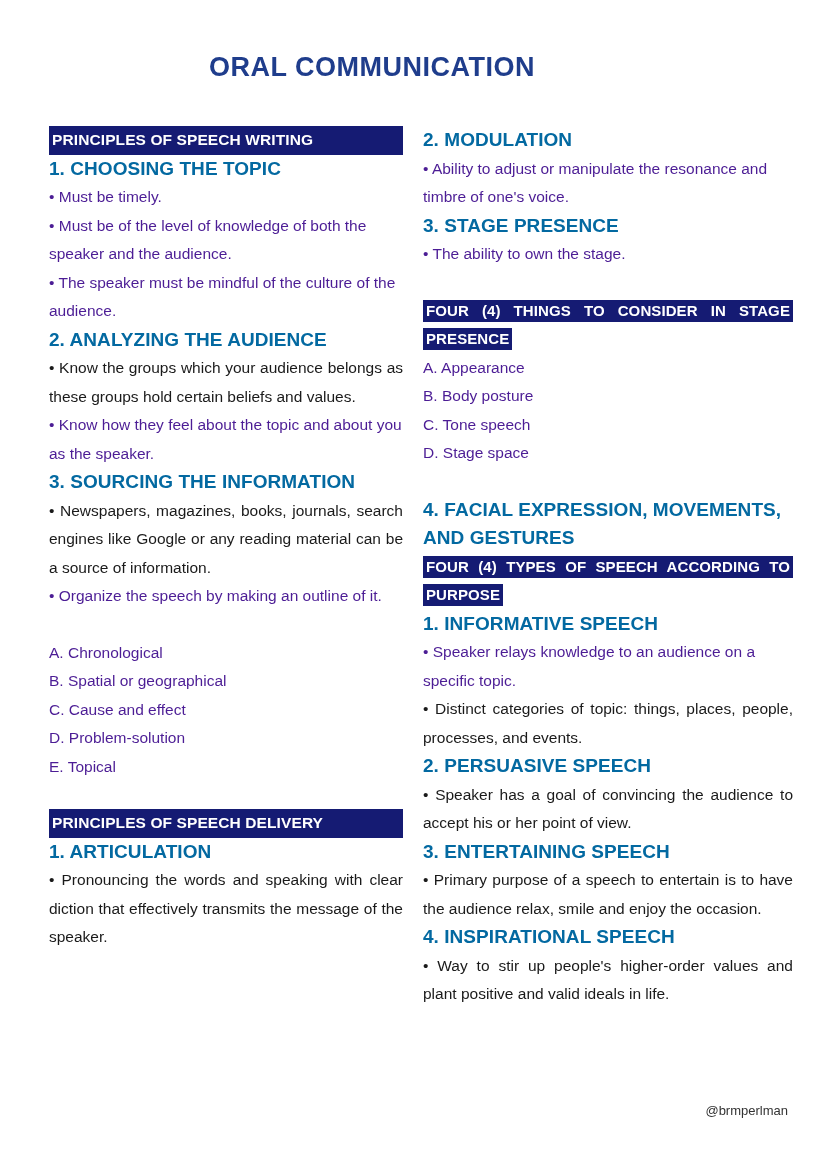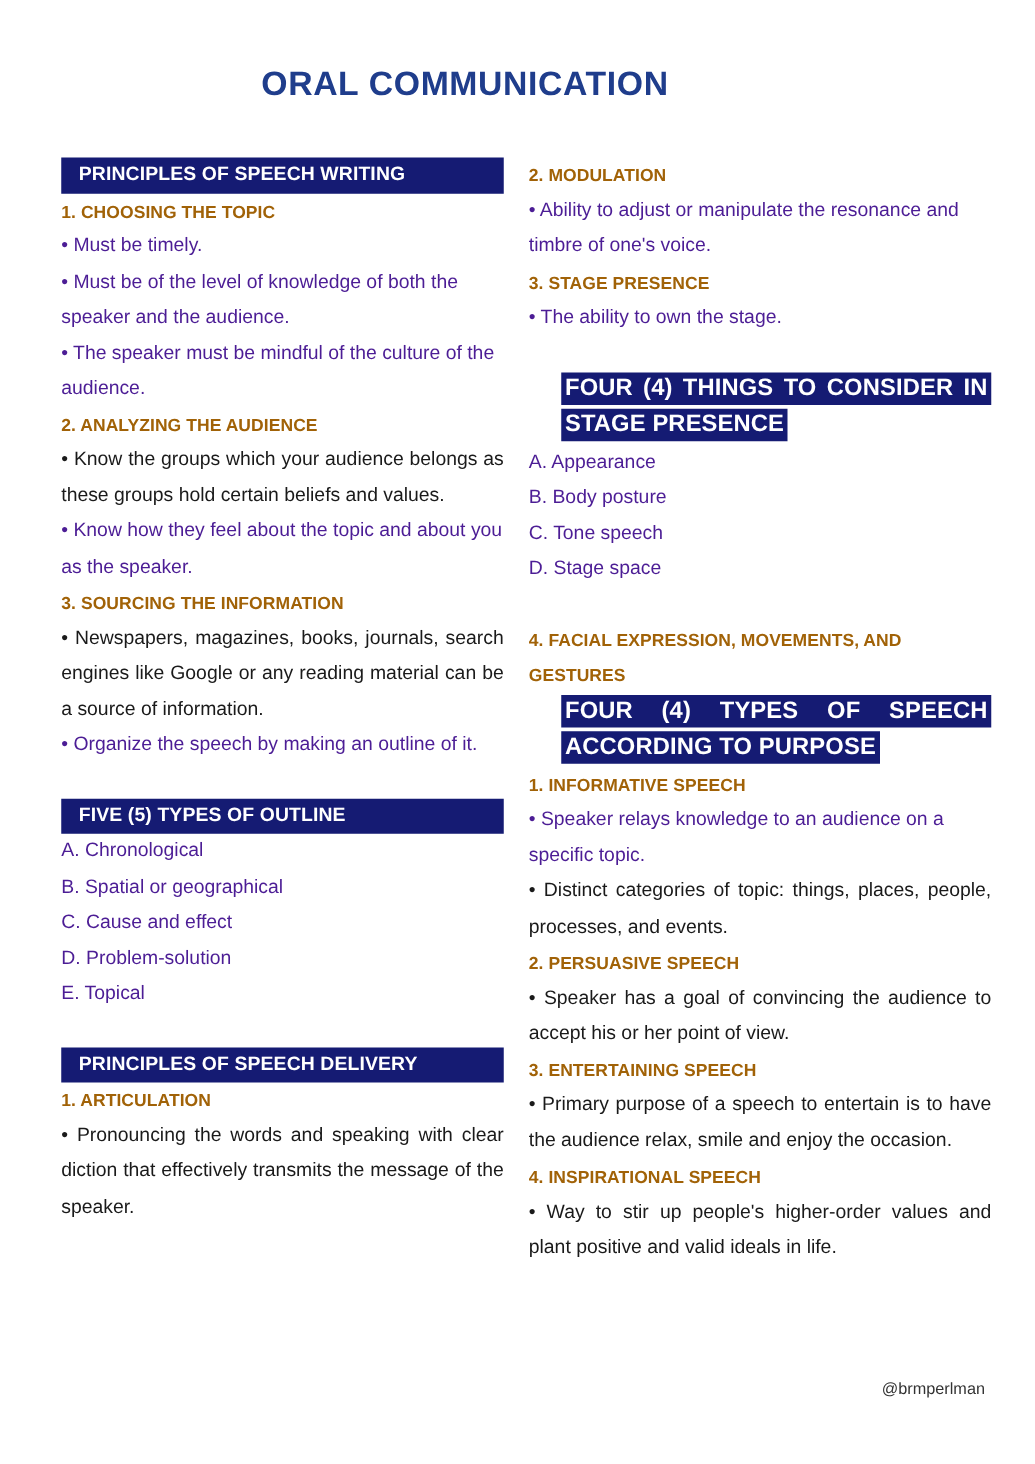--- a/index.html
+++ b/index.html
@@ -54,51 +54,50 @@
     padding-left: 9px;
     padding-right: 35px;
   }
   
   .band {
     background: #151b73;
     color: #ffffff;
     font-weight: bold;
     font-size: 15.5px;
     line-height: 28.5px;
-    padding: 0 14px;
+    padding: 0 3px;
     display: block;
     letter-spacing: 0.1px;
   }
   .band-wrap {
     
     display: block;
   }
   .band-inline {
     background: #151b73;
     color: #ffffff;
     font-weight: bold;
-    font-size: 19px;
+    font-size: 15px;
     line-height: 28.5px;
     box-decoration-break: clone;
     -webkit-box-decoration-break: clone;
     padding: 2px 3px 3px 3px;
     letter-spacing: 0.1px;
-    margin-left: 26px;
   }
   .band-justify {
     text-align: justify;
     text-align-last: left;
     font-size: 15.5px;
     line-height: 28.5px;
   }
   .subhead {
-    font-size: 14px;
-    font-weight: bold;
-    line-height: 28.5px;
-    color: #a16207;
+    font-size: 19px;
+    font-weight: bold;
+    line-height: 28.5px;
+    color: #0369a1;
     letter-spacing: 0.05px;
   }
   .body-line {
     font-size: 15.5px;
     line-height: 28.5px;
     color: #4c1d95;
   }
   .body-just {
     font-size: 15.5px;
     line-height: 28.5px;
@@ -141,21 +140,20 @@
       <div class="body-just">• Know the groups which your audience belongs as these groups hold certain beliefs and values.</div>
       <div class="body-line">• Know how they feel about the topic and about you as the speaker.</div>
 
       <div class="subhead">3. SOURCING THE INFORMATION</div>
       <div class="body-just">• Newspapers, magazines, books, journals, search engines like Google or any reading material can be a source of information.</div>
 
       <div class="body-line">• Organize the speech by making an outline of it.</div>
 
       <div class="gap"></div>
 
-      <div class="band">FIVE (5) TYPES OF OUTLINE</div>
       <div class="body-line">A. Chronological</div>
       <div class="body-line">B. Spatial or geographical</div>
       <div class="body-line">C. Cause and effect</div>
       <div class="body-line">D. Problem-solution</div>
       <div class="body-line">E. Topical</div>
 
       <div class="gap"></div>
 
       <div class="band">PRINCIPLES OF SPEECH DELIVERY</div>
       <div class="subhead">1. ARTICULATION</div>

